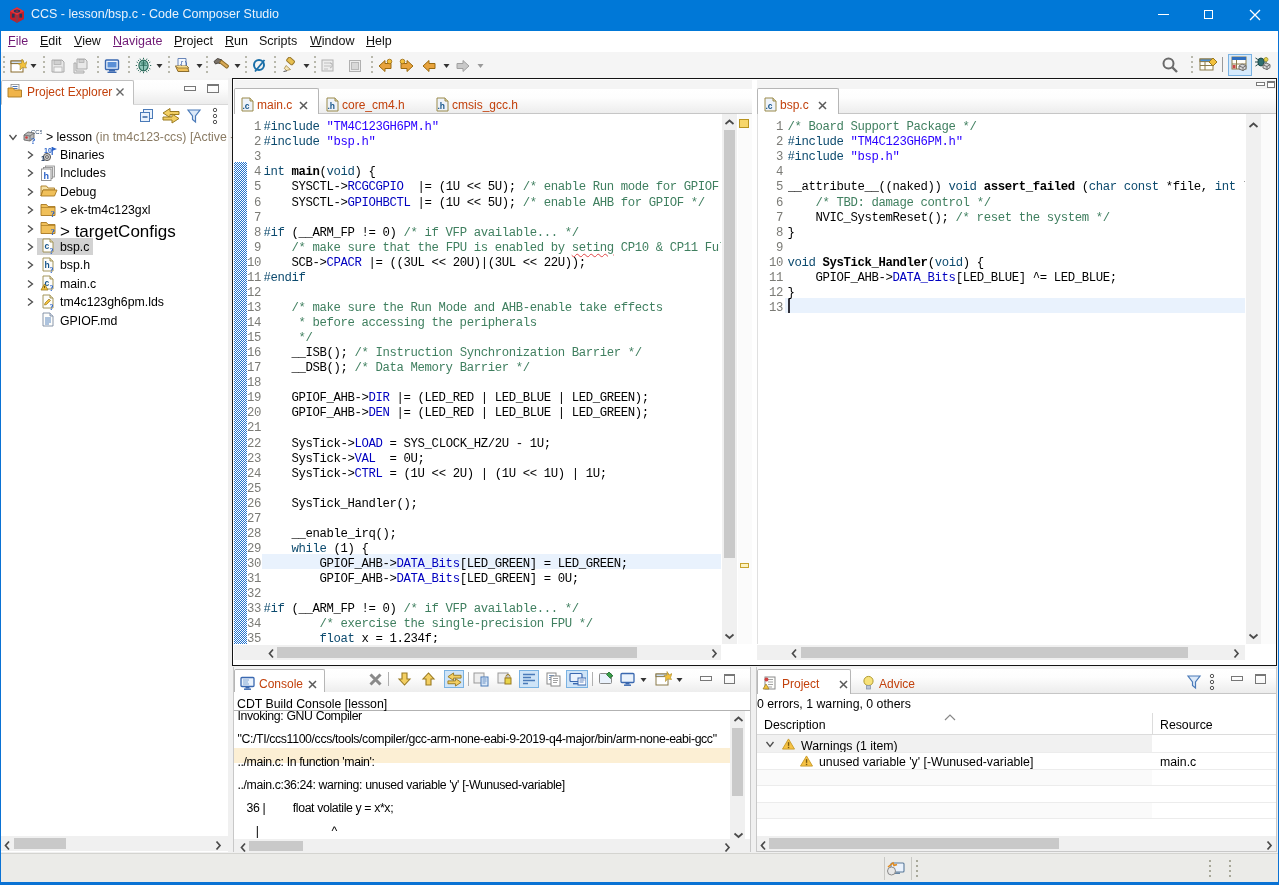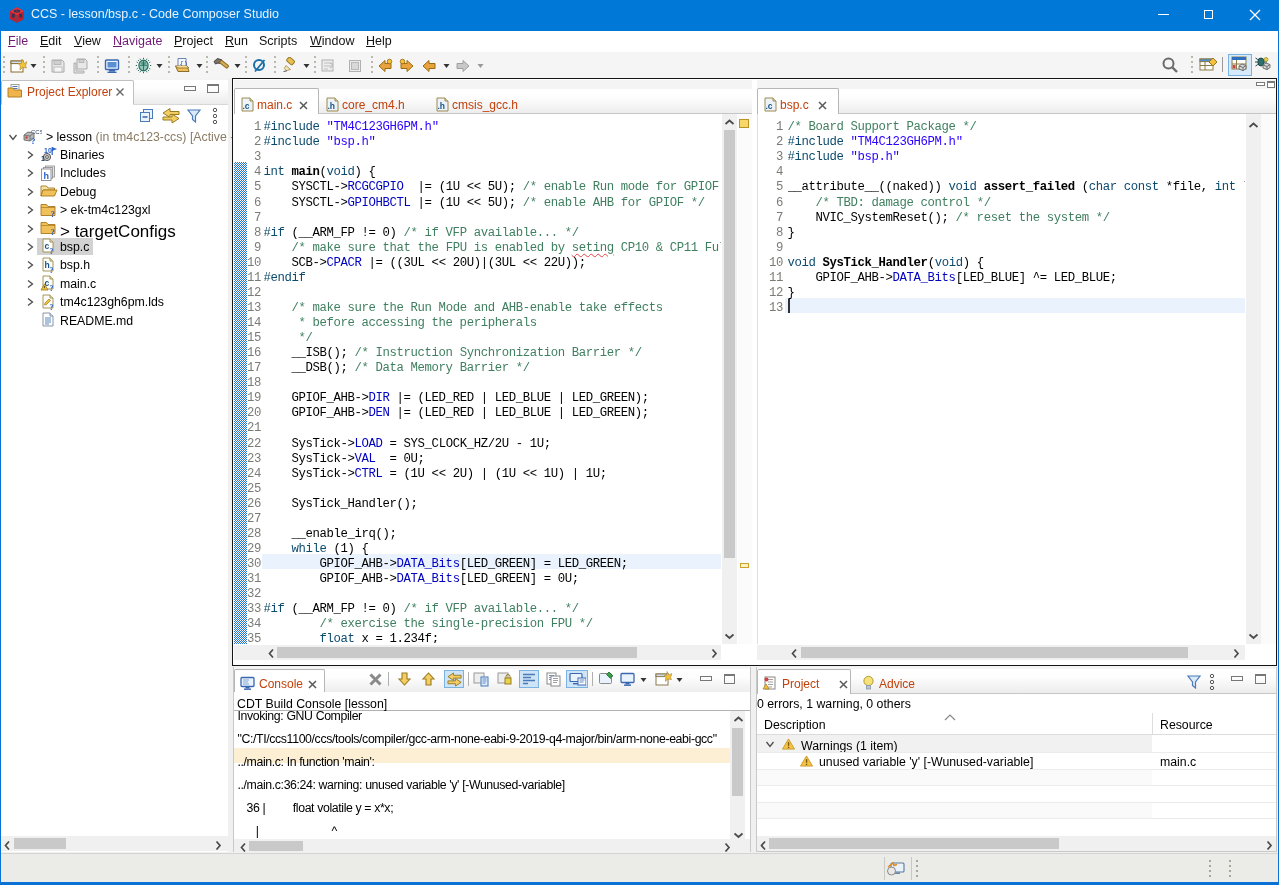--- a/index.html
+++ b/index.html
@@ -325,21 +325,21 @@
 <path d="M10,1 v3 h3" fill="#e8e0c0" stroke="#9a8a4a" stroke-width="0.9"></path>
 <path d="M5,9 l4,-4 1.5,1.5 -4,4 -2,0.5 z" fill="#f3c13c" stroke="#9a7a20" stroke-width="0.7"></path>
 <text x="9.5" y="15.5" font-size="8" font-weight="bold" fill="#2a62c8" font-family="Liberation Serif">?</text>
 </svg>
 <div class="abs" style="left:60px;top:295.1px;font-size:12.3px;white-space:nowrap">tm4c123gh6pm.lds</div>
 <svg class="abs" style="left:40px;top:312.0px" width="16" height="16" viewBox="0 0 16 16">
 <path d="M3,1 h7 l3,3 v10 h-10 z" fill="#fdfdfb" stroke="#7a8aa0" stroke-width="0.9"></path>
 <path d="M10,1 v3 h3" fill="#dce4f0" stroke="#7a8aa0" stroke-width="0.9"></path>
 <path d="M5,6 h6 M5,8 h6 M5,10 h6 M5,12 h4" stroke="#4a7ab8" stroke-width="0.9"></path>
 </svg>
-<div class="abs" style="left:60px;top:313.5px;font-size:12.3px;white-space:nowrap">README.md</div>
+<div class="abs" style="left:60px;top:313.5px;font-size:12.3px;white-space:nowrap">GPIOF.md</div>
 <div class="abs sb-track" style="left:1px;top:836px;width:227px;height:15px"></div>
 <div class="abs sb-thumb" style="left:14px;top:838px;width:52px;height:11px"></div>
 <svg class="abs" style="left:4px;top:840px" width="7" height="11" viewBox="0 0 7 11">
     <path d="M5,1.5 L1.5,5.5 L5,9.5" fill="none" stroke="#4a4a4a" stroke-width="1.7"></path>
   </svg>
 <svg class="abs" style="left:215px;top:840px" width="7" height="11" viewBox="0 0 7 11">
     <path d="M1.5,1.5 L5,5.5 L1.5,9.5" fill="none" stroke="#4a4a4a" stroke-width="1.7"></path>
   </svg>
 <div class="abs" style="left:232px;top:77.5px;width:1045px;height:588.5px;border:1.8px solid #151515;background:#fff"></div>
 <div class="abs" style="left:234px;top:80px;width:517.5px;height:8.5px;background:#f4f4f4"></div>

